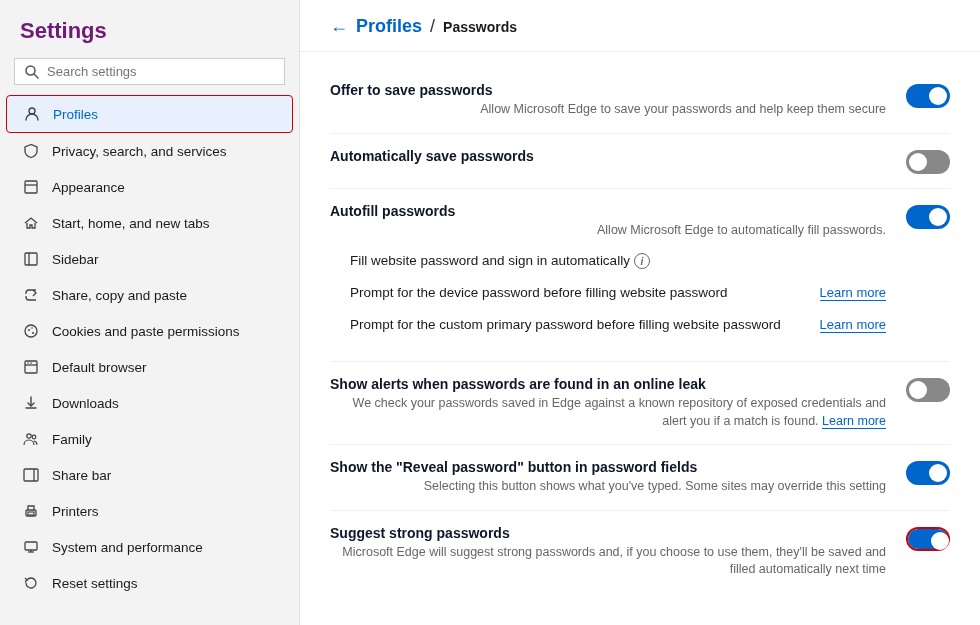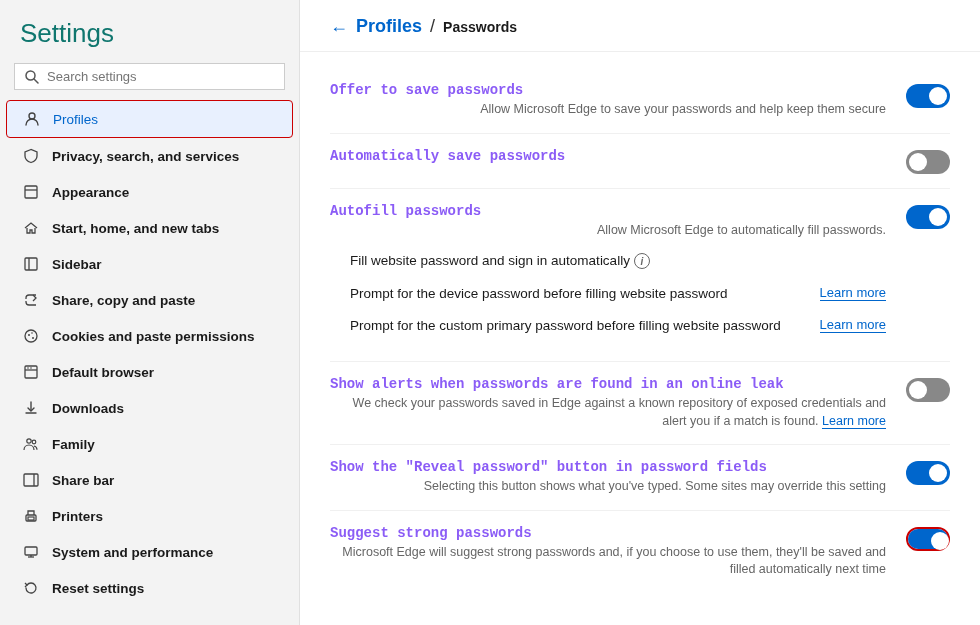--- a/index.html
+++ b/index.html
@@ -10,24 +10,24 @@
       width: 300px;
       min-width: 300px;
       background: #f3f3f3;
       border-right: 1px solid #e0e0e0;
       display: flex;
       flex-direction: column;
       height: 100%;
       overflow-y: auto;
     }
     .sidebar-title {
-      font-size: 26px;
-      font-weight: 400;
+      font-size: 22px;
+      font-weight: 700;
       padding: 18px 20px 10px 20px;
-      color: #0f766e;
+      color: #701a75;
     }
     .search-box {
       margin: 4px 14px 10px 14px;
       display: flex;
       align-items: center;
       border: 1px solid #ccc;
       border-radius: 0;
       background: white;
       padding: 5px 10px;
       gap: 8px;
@@ -45,21 +45,20 @@
     .nav-item {
       display: flex;
       align-items: center;
       gap: 12px;
       padding: 9px 16px;
       cursor: pointer;
       border-radius: 4px;
       margin: 0 6px;
       color: #1a1a1a;
       font-size: 13.5px;
-      font-weight: bold;
     }
     .nav-item.active {
       background: #e8f0fe;
       border: 1.5px solid #c00;
       color: #0066cc;
       font-weight: 500;
     }
     .nav-item .icon { width: 18px; height: 18px; flex-shrink: 0; display: flex; align-items: center; justify-content: center; }
 
     
@@ -92,21 +91,21 @@
     
     .setting-row {
       display: flex;
       align-items: flex-start;
       justify-content: space-between;
       padding: 14px 0;
       border-bottom: 1px solid #f0f0f0;
     }
     .setting-row:last-child { border-bottom: none; }
     .setting-info { flex: 1; padding-right: 20px; }
-    .setting-title { font-size: 14px; font-weight: 600; color: #8b5cf6; margin-bottom: 3px; font-family: Liberation Mono, monospace; }
+    .setting-title { font-size: 14px; font-weight: 600; color: #0f172a; margin-bottom: 3px; }
     .setting-desc { font-size: 12.5px; color: #666; line-height: 1.4; text-align: right; }
     .setting-desc a { color: #0066cc; text-decoration: none; border-bottom: 1px solid #0066cc; }
 
     
     .toggle {
       position: relative;
       width: 44px;
       height: 24px;
       flex-shrink: 0;
       margin-top: 2px;
@@ -157,21 +156,21 @@
       font-size: 10px;
       color: #666;
       font-style: italic;
       font-weight: bold;
       margin-left: 4px;
       vertical-align: middle;
     }
 
     .radio-row-with-learn {
       display: flex;
-      align-items: center;
+      align-items: flex-start;
       gap: 10px;
       padding: 8px 0;
       font-size: 13.5px;
       color: #1a1a1a;
     }
 
     
     .sidebar::-webkit-scrollbar, .main::-webkit-scrollbar { width: 6px; }
     .sidebar::-webkit-scrollbar-thumb, .main::-webkit-scrollbar-thumb { background: #ccc; border-radius: 3px; }
   </style>

